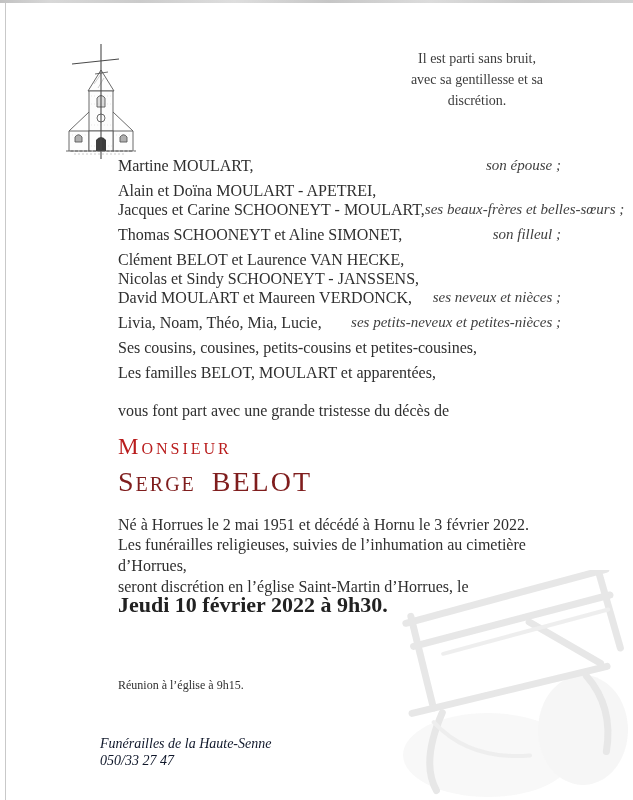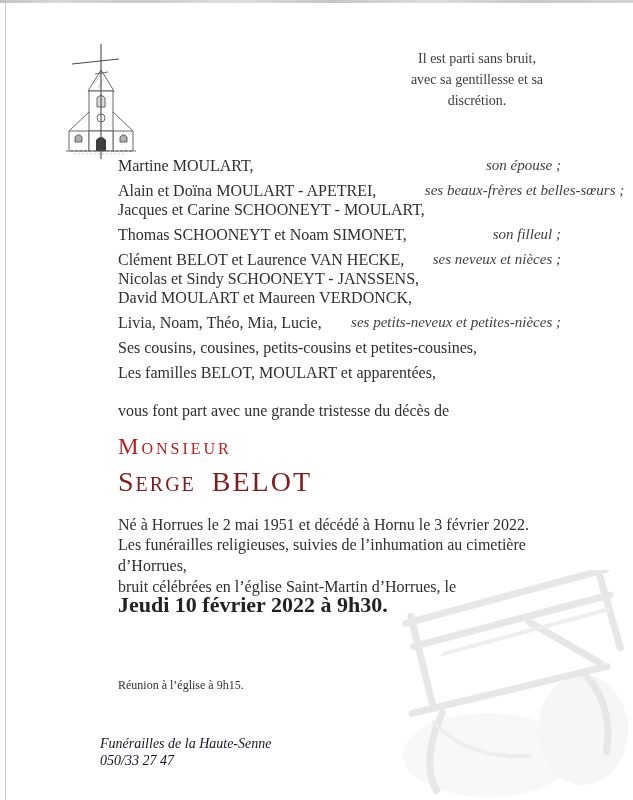--- a/index.html
+++ b/index.html
@@ -9,21 +9,21 @@
   .scan-top{position:absolute;left:0;top:0;width:633px;height:3px;
     background:linear-gradient(90deg,#c2c2c2 0%,#d8d8d8 8%,#cbcbcb 22%,#dedede 37%,#c6c6c6 52%,#dcdcdc 68%,#c9c9c9 84%,#d3d3d3 100%);}
   .scan-left{position:absolute;left:5px;top:3px;bottom:0;width:1px;background:#c9c9c9;}
   
   .church{position:absolute;left:52px;top:38px;width:100px;height:125px;}
   
   .epigraph{position:absolute;left:392px;top:48px;width:170px;text-align:center;
     font-size:14px;line-height:21px;color:#3c3c3c;}
   
   .family{position:absolute;left:118px;top:156px;width:443px;}
-  .family-row{display:flex;justify-content:space-between;margin-bottom:6px;}
+  .family-row{display:flex;justify-content:space-between;align-items:flex-end;margin-bottom:6px;}
   .names{font-size:16px;line-height:19px;white-space:nowrap;}
   .relation{font-style:italic;font-size:15px;line-height:19px;white-space:nowrap;color:#404040;}
   
   .cblock{position:absolute;left:118px;width:443px;text-align:left;}
   .announce{top:402px;font-size:16px;}
   .monsieur{top:434px;font-size:23px;font-variant-caps:small-caps;letter-spacing:3px;color:#b91c1c;}
   .deceased{top:466px;font-size:28px;font-variant-caps:small-caps;letter-spacing:2px;word-spacing:7px;color:#7f1d1d;}
   .lifedates{top:516px;font-size:16px;}
   .funeral{top:534px;font-size:16px;line-height:21px;}
   .datetime{top:592px;font-size:22px;font-weight:bold;color:#222;}
@@ -87,21 +87,21 @@
     </div>
     <div class="family-row">
       <div class="names">
         <div>Alain et Doïna MOULART - APETREI,</div>
         <div>Jacques et Carine SCHOONEYT - MOULART,</div>
       </div>
       <div class="relation">ses beaux-frères et belles-sœurs ;</div>
     </div>
     <div class="family-row">
       <div class="names">
-        <div>Thomas SCHOONEYT et Noam SIMONET,</div>
+        <div>Thomas SCHOONEYT et Aline SIMONET,</div>
       </div>
       <div class="relation">son filleul ;</div>
     </div>
     <div class="family-row">
       <div class="names">
         <div>Clément BELOT et Laurence VAN HECKE,</div>
         <div>Nicolas et Sindy SCHOONEYT - JANSSENS,</div>
         <div>David MOULART et Maureen VERDONCK,</div>
       </div>
       <div class="relation">ses neveux et nièces ;</div>
@@ -125,21 +125,21 @@
       <div class="relation"></div>
     </div>
   </div>
 
   <div class="cblock announce">vous font part avec une grande tristesse du décès de</div>
   <div class="cblock monsieur">Monsieur</div>
   <div class="cblock deceased">Serge BELOT</div>
   <div class="cblock lifedates">Né à Horrues le 2 mai 1951 et décédé à Hornu le 3 février 2022.</div>
   <div class="cblock funeral">
     <div>Les funérailles religieuses, suivies de l’inhumation au cimetière d’Horrues,</div>
-    <div>bruit célébrées en l’église Saint-Martin d’Horrues, le</div>
+    <div>seront discrétion en l’église Saint-Martin d’Horrues, le</div>
   </div>
   <div class="cblock datetime">Jeudi 10 février 2022 à 9h30.</div>
   <div class="cblock meeting">Réunion à l’église à 9h15.</div>
   <div class="cblock footer">
     <div>Funérailles de la Haute-Senne</div>
     <div>050/33 27 47</div>
   </div>
 
   <svg class="bench" viewBox="0 0 245 230">
     <ellipse cx="100" cy="185" rx="85" ry="42" fill="#f7f7f7"></ellipse>

